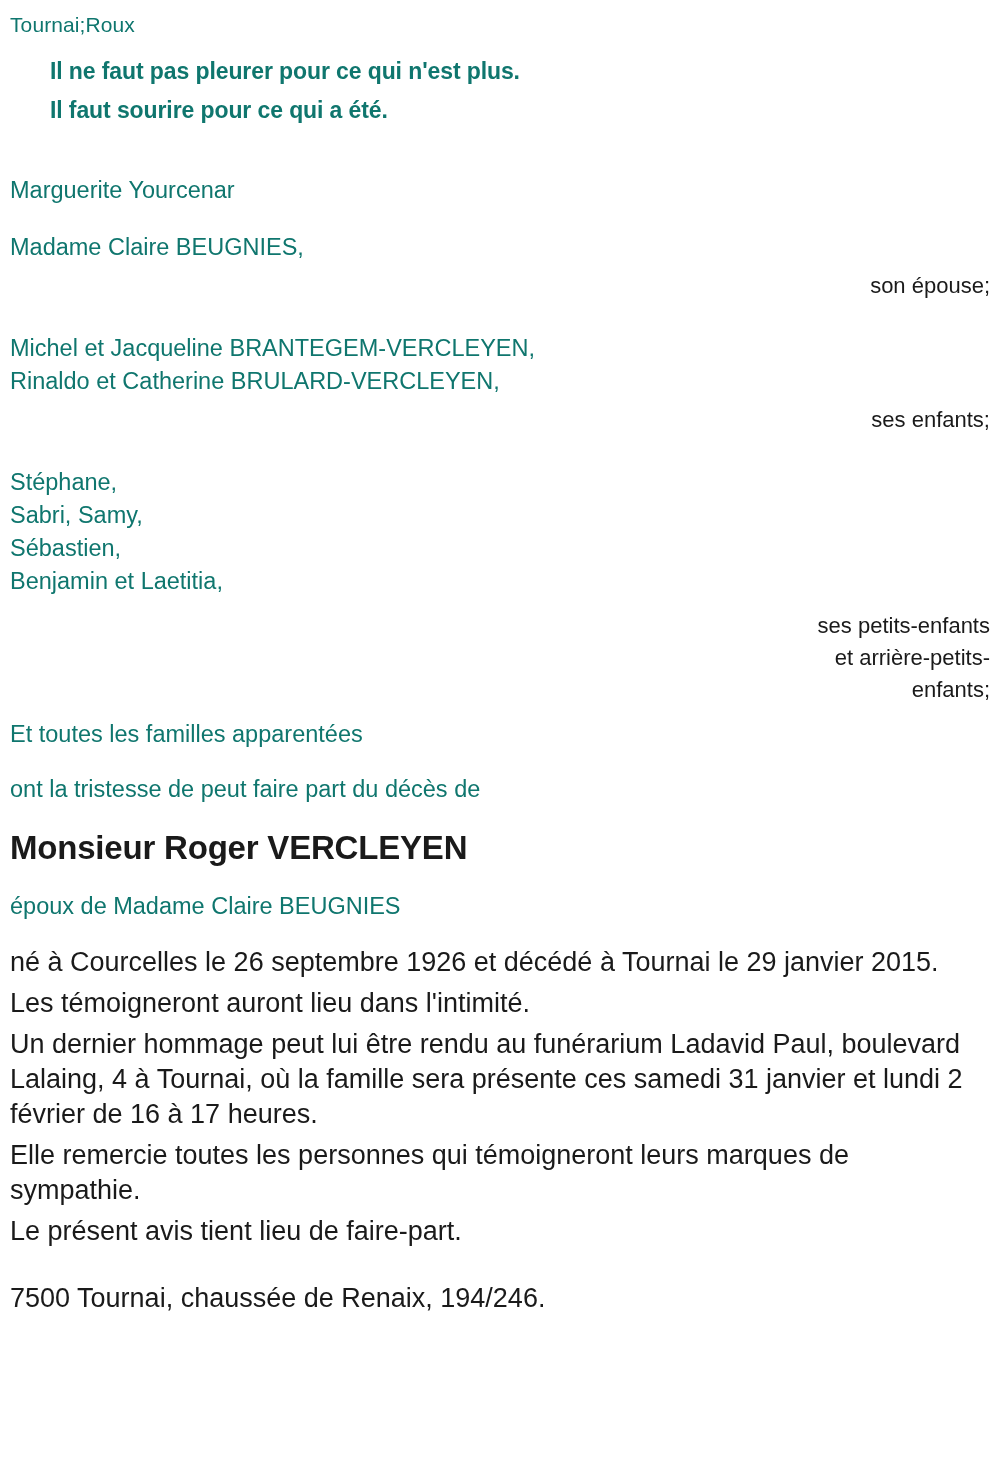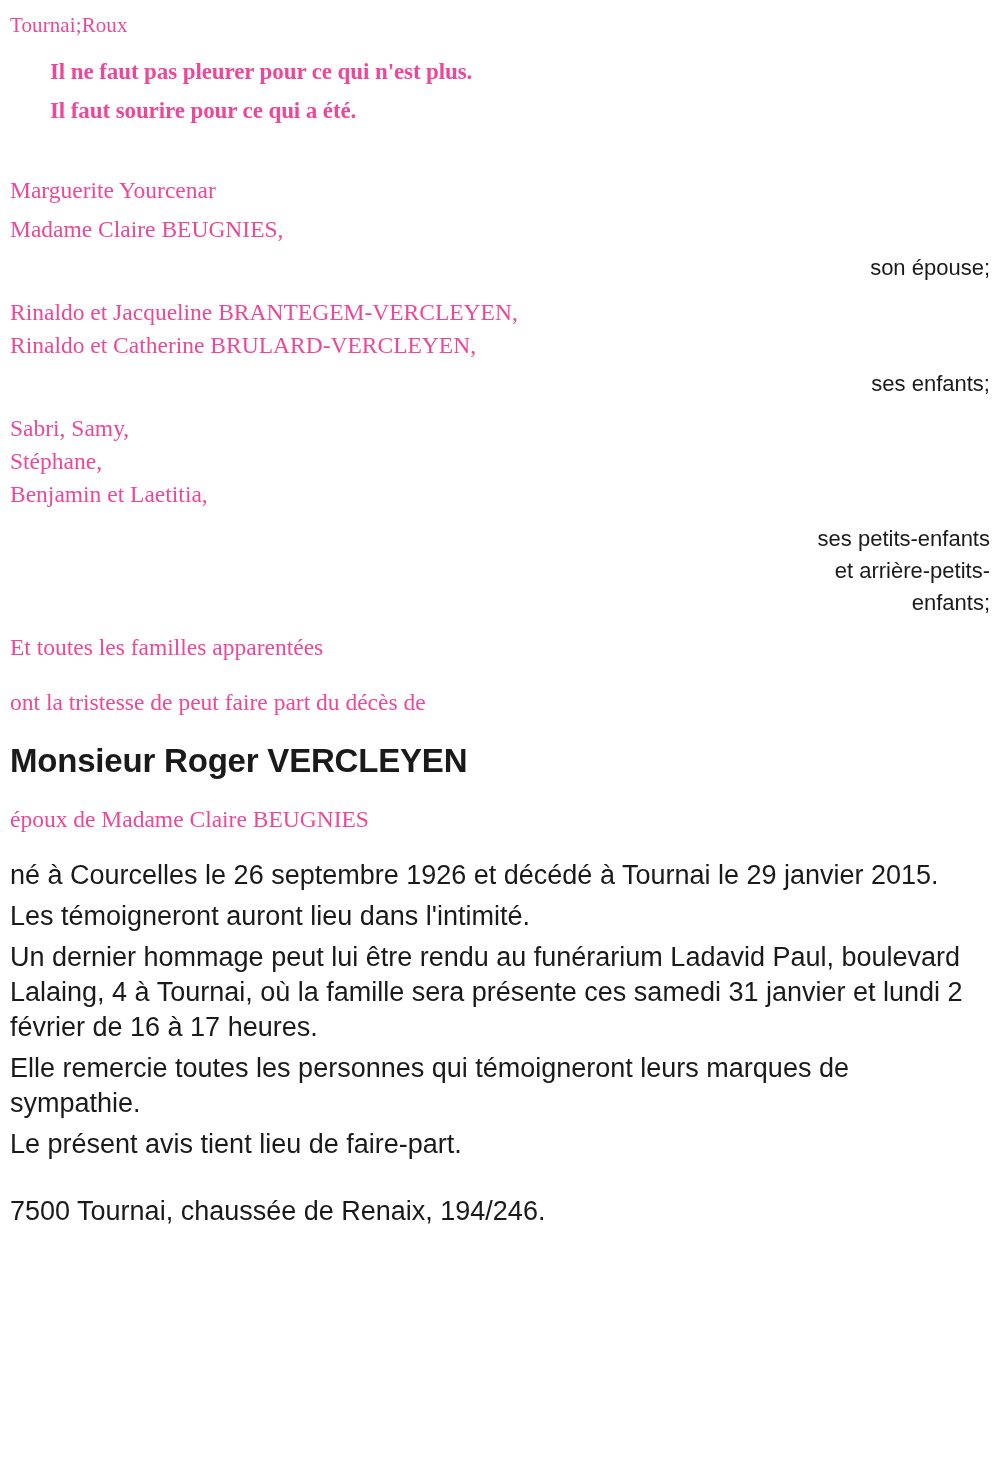--- a/index.html
+++ b/index.html
@@ -21,23 +21,22 @@
     box-sizing: border-box;
     padding: 10px 10px 0 10px;
     position: relative;
     overflow: hidden;
   }
 
   
   .line {
     font-size: 23px;
     line-height: 34px;
-    color: #ec4899;
+    color: #0f766e;
     white-space: pre-wrap;
-    font-family: Liberation Serif, serif;
   }
   .origin {
     font-size: 21px;
     line-height: 30px;
     letter-spacing: 0.1px;
   }
   .quote {
     font-size: 23px;
     font-weight: bold;
     line-height: 39px;
@@ -67,21 +66,21 @@
     line-height: 33px;
   }
 
   
   .gap-xs { height: 6px; }
   .gap-sm { height: 12px; }
   .gap-md { height: 22px; }
   .gap-lg { height: 32px; }
   .gap-xl { height: 44px; }
 
-  .block { display: block; }
+  .block { display: block; margin-top: 18px; }
   .relation-wrap {
     width: 100%;
     display: block;
   }
   .relation-multi {
     width: 100%;
     max-width: 980px;
     margin-left: auto;
   }
 </style>
@@ -107,33 +106,34 @@
     <div class="line name-line">Madame Claire BEUGNIES,</div>
     <div class="gap-xs"></div>
     <div class="relation-wrap">
       <div class="relation">son épouse;</div>
     </div>
   </div>
 
   <div class="gap-sm"></div>
 
   <div class="block">
-    <div class="line name-line">Rinaldo et Jacqueline BRANTEGEM-VERCLEYEN,</div>
+    <div class="line name-line">Michel et Jacqueline BRANTEGEM-VERCLEYEN,</div>
     <div class="line name-line">Rinaldo et Catherine BRULARD-VERCLEYEN,</div>
     <div class="gap-xs"></div>
     <div class="relation-wrap">
       <div class="relation">ses enfants;</div>
     </div>
   </div>
 
   <div class="gap-sm"></div>
 
   <div class="block">
+    <div class="line name-line">Stéphane,</div>
     <div class="line name-line">Sabri, Samy,</div>
-    <div class="line name-line">Stéphane,</div>
+    <div class="line name-line">Sébastien,</div>
     <div class="line name-line">Benjamin et Laetitia,</div>
     <div class="gap-sm"></div>
     <div class="relation-multi">
       <div class="relation">ses petits-enfants</div>
       <div class="relation">et arrière-petits-</div>
       <div class="relation">enfants;</div>
     </div>
   </div>
 
   <div class="gap-sm"></div>

